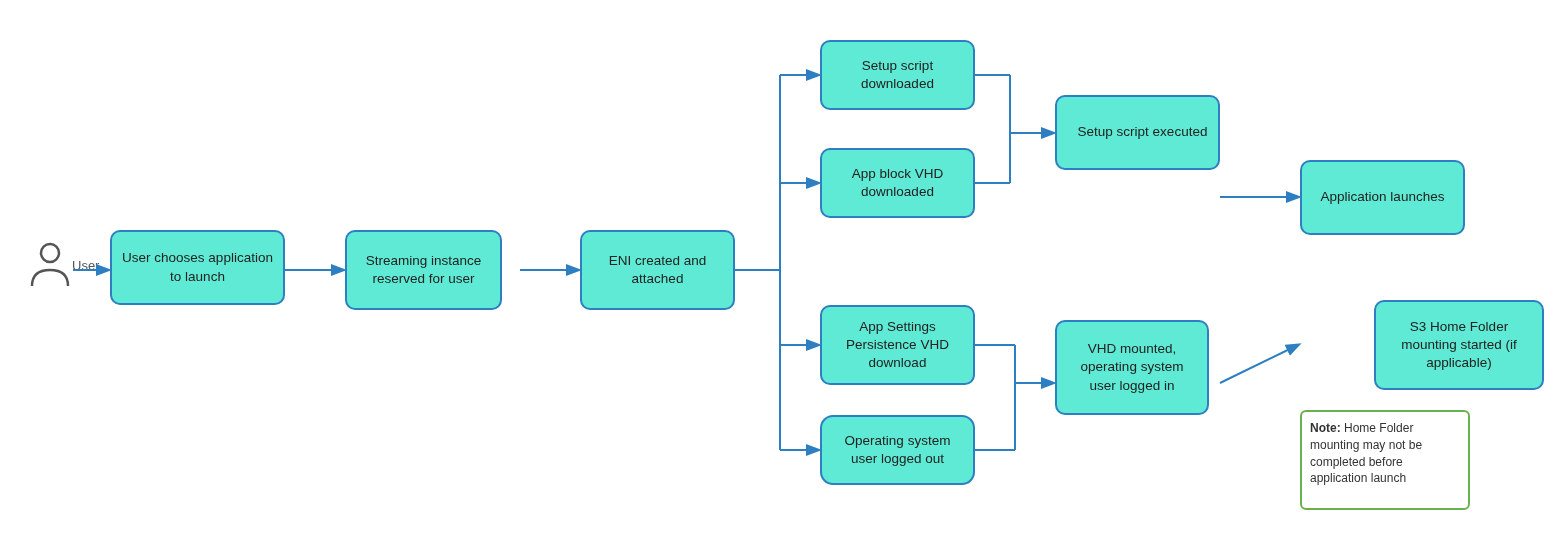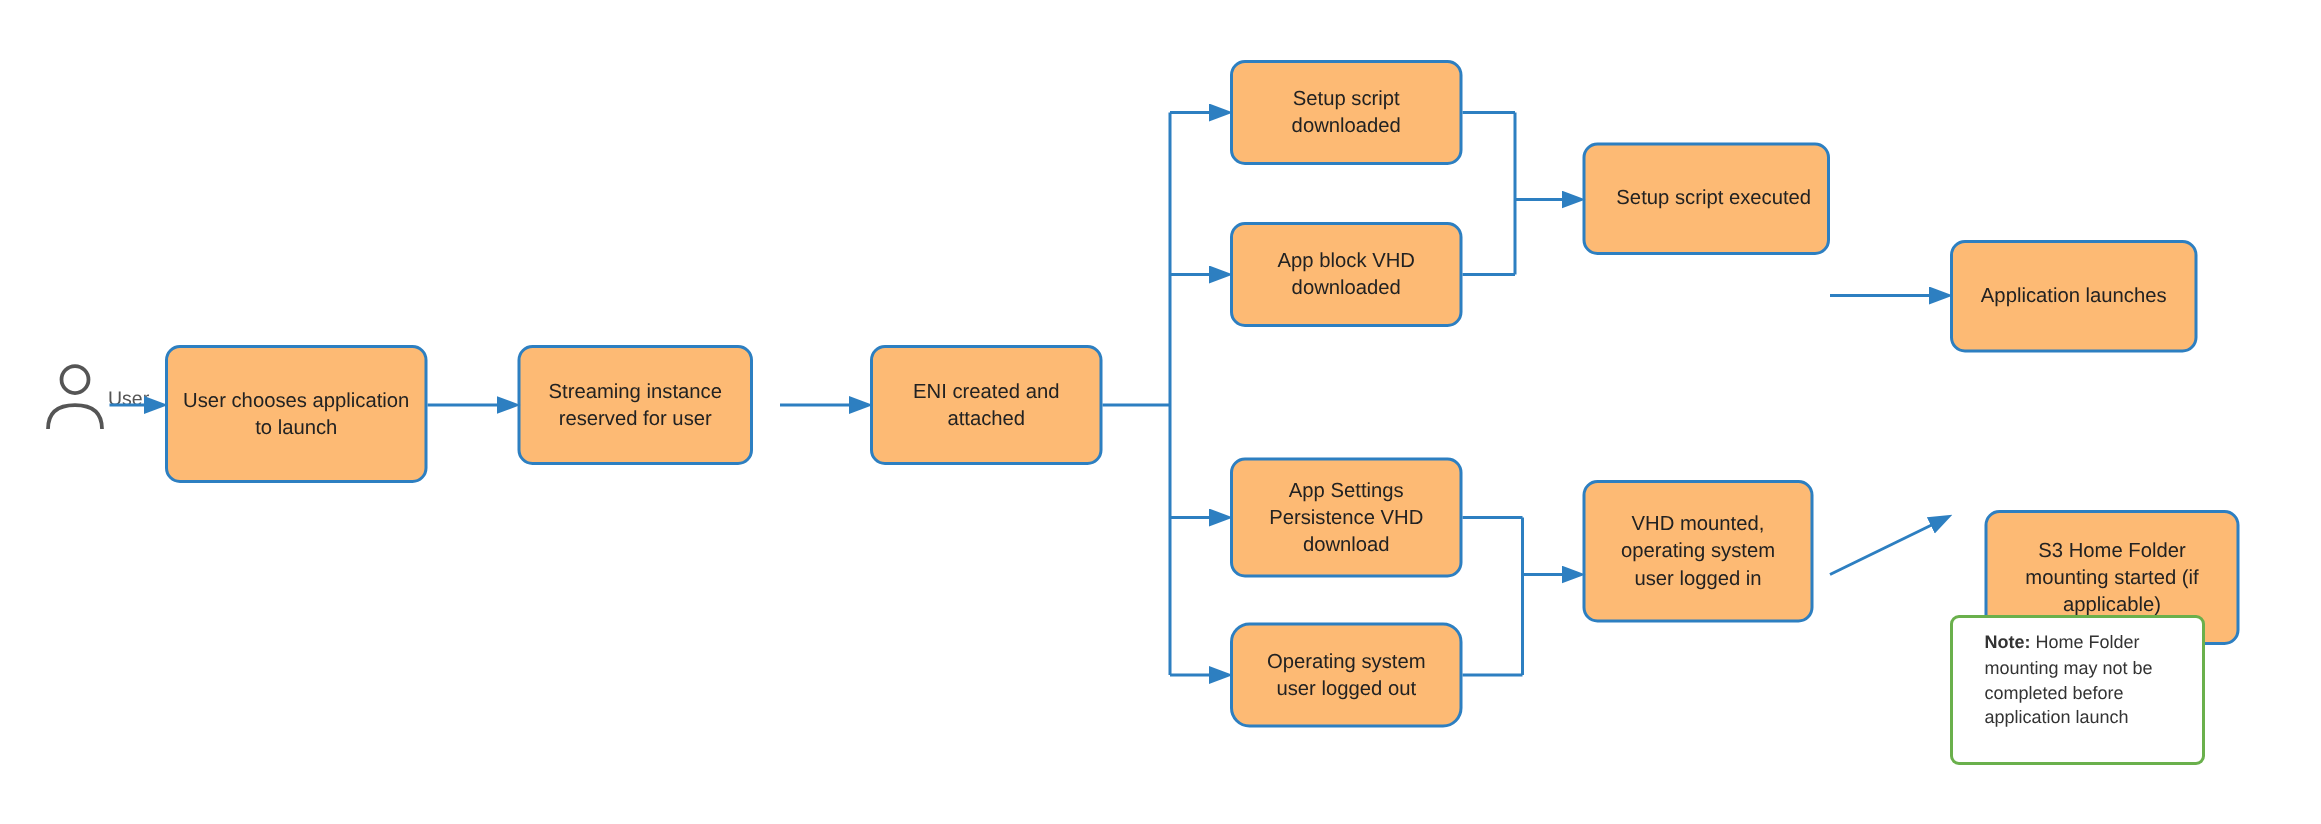--- a/index.html
+++ b/index.html
@@ -16,39 +16,39 @@
       position: absolute;
       top: 0; left: 0;
       width: 1547px;
       height: 549px;
     }
 
     .box {
       position: absolute;
       border: 2px solid #2d7fc1;
       border-radius: 10px;
-      background: #fdba74;
+      background: #5eead4;
       display: flex;
       align-items: center;
       justify-content: center;
       text-align: center;
       font-size: 13.5px;
       color: #222;
       line-height: 1.35;
       padding: 8px 10px;
     }
 
     .note-box {
       position: absolute;
       border: 2px solid #6ab04c;
       border-radius: 6px;
       background: #fff;
       font-size: 12px;
       color: #333;
-      padding: 8px 21px;
+      padding: 8px 8px;
       line-height: 1.4;
     }
 
     .note-box strong {
       color: #333;
     }
 
     .user-icon {
       position: absolute;
       display: flex;
@@ -76,21 +76,21 @@
   <div class="user-icon" style="left:28px; top:240px;">
     <svg width="44" height="50" viewBox="0 0 44 50">
 
       <circle cx="22" cy="13" r="9" fill="none" stroke="#555" stroke-width="2.5"></circle>
 
       <path d="M4 46 Q4 30 22 30 Q40 30 40 46" fill="none" stroke="#555" stroke-width="2.5"></path>
     </svg>
     <span>User</span>
   </div>
 
-  <div class="box" style="left:110px;top:230px;width:175px;height:92px;">
+  <div class="box" style="left:110px;top:230px;width:175px;height:75px;">
     <span>User chooses application to launch</span>
   </div>
 
   <div class="box" style="left:345px;top:230px;width:157px;height:80px;">
     <span>Streaming instance reserved for user</span>
   </div>
 
   <div class="box" style="left:580px;top:230px;width:155px;height:80px;">
     <span>ENI created and attached</span>
   </div>
@@ -116,21 +116,21 @@
   </div>
 
   <div class="box" style="left:1055px;top:320px;width:154px;height:95px;">
     <span>VHD mounted, operating system user logged in</span>
   </div>
 
   <div class="box" style="left:1300px;top:160px;width:165px;height:75px;">
     <span>Application launches</span>
   </div>
 
-  <div class="box" style="left:1323px;top:300px;width:170px;height:90px;margin-top:40px;">
+  <div class="box" style="left:1374px;top:300px;width:170px;height:90px;">
     <span>S3 Home Folder mounting started (if applicable)</span>
   </div>
 
   <div class="note-box" style="left:1300px;top:410px;width:170px;height:100px;">
     <strong>Note:</strong>
     <span> Home Folder mounting may not be completed before application launch</span>
   </div>
 
   <svg class="diagram-svg">
     <defs>

